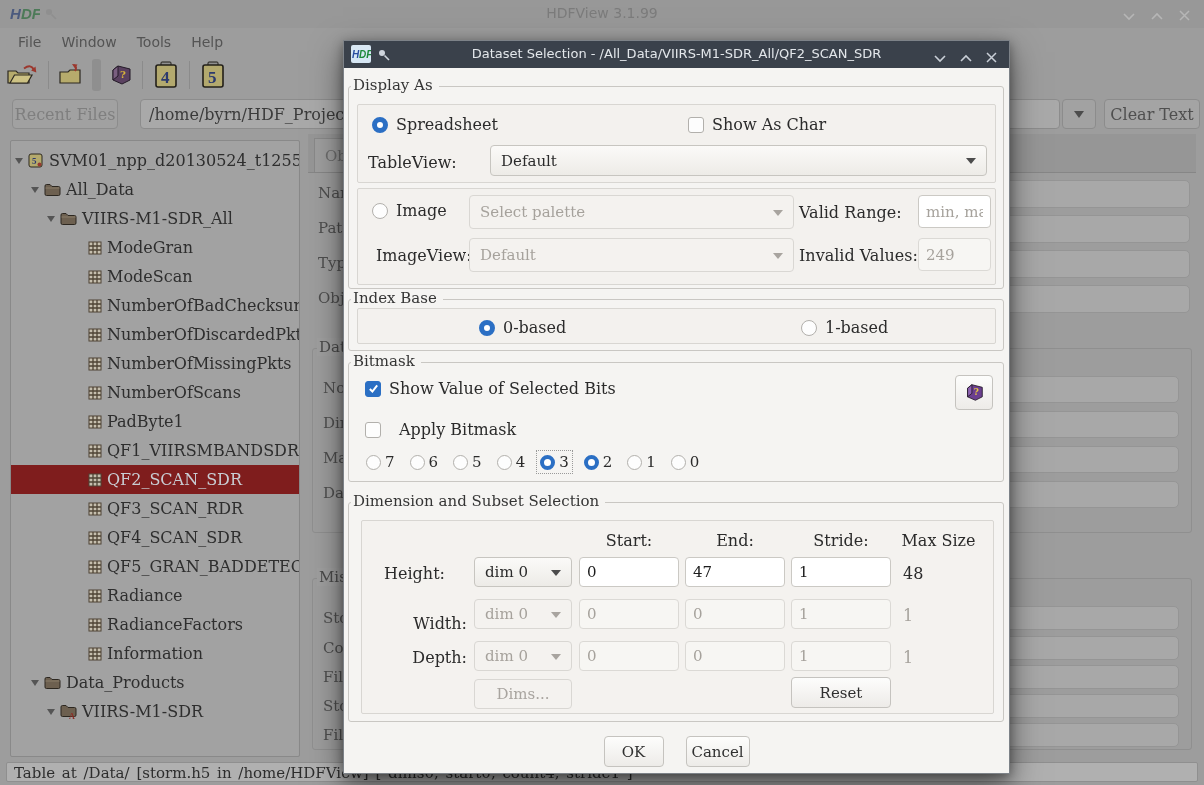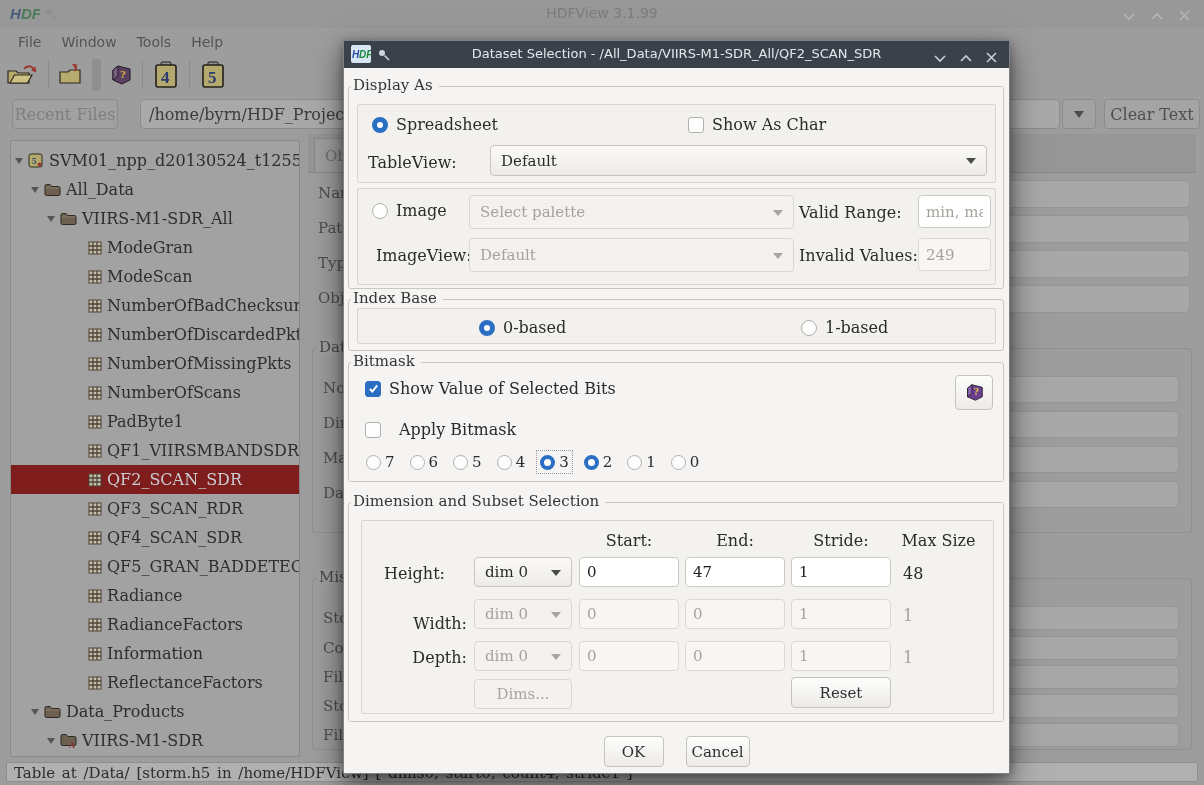--- a/index.html
+++ b/index.html
@@ -347,30 +347,20 @@
       <div class="trow" style="padding-left: 62px;">
         <span style="width: 15px; flex: 0 0 auto;"></span>
         <span class="ticon">
           <svg width="14" height="14" viewBox="0 0 14 14">
             <rect x="1" y="1" width="12" height="12" fill="#c6bfae" stroke="#4e4334"></rect>
             <path d="M1 5 H13 M1 9 H13 M5 1 V13 M9 1 V13" stroke="#4e4334" stroke-width="1.3"></path>
           </svg>
         </span>
         <span>Information</span>
       </div>
-      <div class="trow" style="padding-left: 62px;">
-        <span style="width: 15px; flex: 0 0 auto;"></span>
-        <span class="ticon">
-          <svg width="14" height="14" viewBox="0 0 14 14">
-            <rect x="1" y="1" width="12" height="12" fill="#c6bfae" stroke="#4e4334"></rect>
-            <path d="M1 5 H13 M1 9 H13 M5 1 V13 M9 1 V13" stroke="#4e4334" stroke-width="1.3"></path>
-          </svg>
-        </span>
-        <span>ReflectanceFactors</span>
-      </div>
       <div class="trow" style="padding-left: 20px;">
         <span class="caret"></span>
         <span class="ticon">
           <svg width="17" height="14" viewBox="0 0 17 14">
             <path d="M1 3 Q1 1.5 2.5 1.5 H6 L8 3.5 H14.5 Q16 3.5 16 5 V11 Q16 12.5 14.5 12.5 H2.5 Q1 12.5 1 11 Z" fill="#6d6050" stroke="#2c2720"></path>
             <path d="M1.5 5 H15.5" stroke="#8a7d68" stroke-width="1"></path>
           </svg>
         </span>
         <span>Data_Products</span>
       </div>

